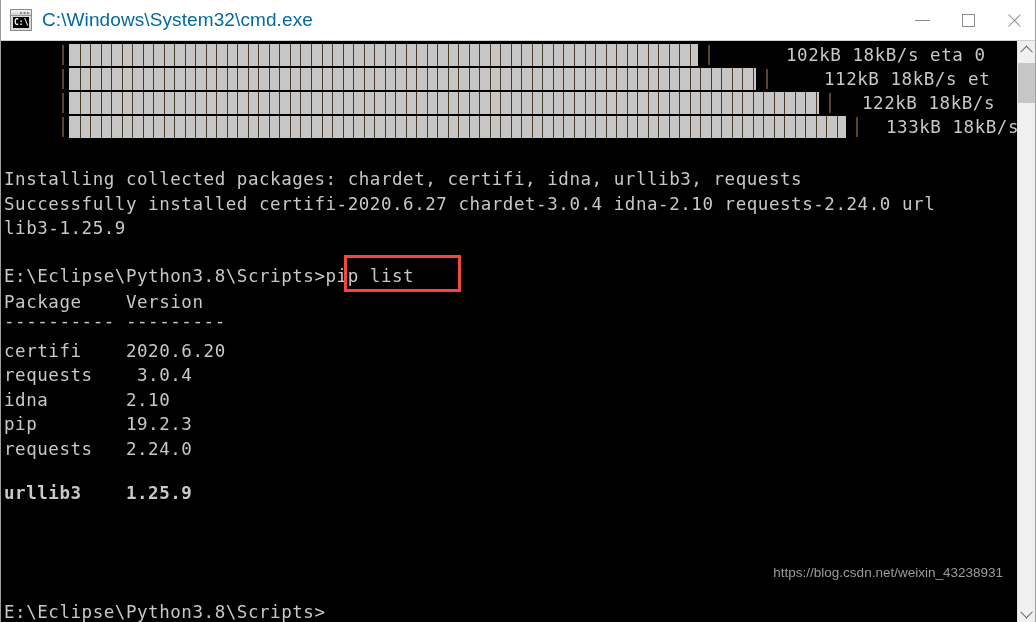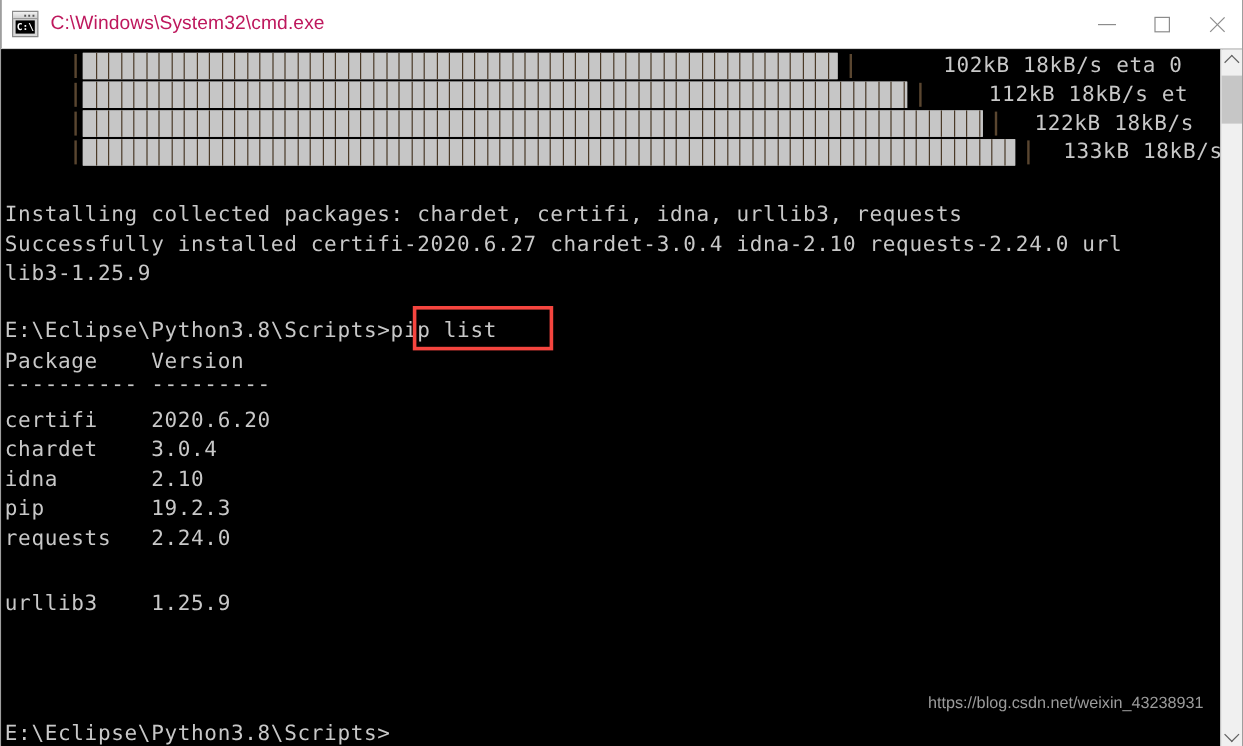--- a/index.html
+++ b/index.html
@@ -73,22 +73,22 @@
     font-family: "DejaVu Sans Mono", monospace;
     font-size: 8px;
     line-height: 11px;
     font-weight: bold;
     padding-left: 1px;
     box-sizing: border-box;
     overflow: hidden;
   }
   #title-text {
     font-family: "Liberation Sans", sans-serif;
-    font-size: 16px;
-    color: #be185d;
+    font-size: 19px;
+    color: #0369a1;
     white-space: nowrap;
     letter-spacing: 0.1px;
   }
   .winbtn {
     width: 46px;
     height: 40px;
     display: flex;
     align-items: center;
     justify-content: center;
     flex: 0 0 auto;
@@ -203,21 +203,21 @@
     position: absolute;
     border: 3px solid #f5453f;
     box-sizing: border-box;
     pointer-events: none;
   }
 
   
   #watermark {
     position: absolute;
     right: 16px;
-    bottom: 29px;
+    bottom: 42px;
     font-family: "Liberation Sans", sans-serif;
     font-size: 13.5px;
     color: #9b9b9b;
     white-space: nowrap;
   }
 
   
   #scrollbar {
     position: absolute;
     right: 0;
@@ -315,25 +315,25 @@
 
     <div class="term-line pad" style="top:126px;">Installing collected packages: chardet, certifi, idna, urllib3, requests</div>
     <div class="term-line pad" style="top:150.5px;">Successfully installed certifi-2020.6.27 chardet-3.0.4 idna-2.10 requests-2.24.0 url</div>
     <div class="term-line pad" style="top:175px;">lib3-1.25.9</div>
 
     <div class="term-line pad" style="top:223px;">E:\Eclipse\Python3.8\Scripts&gt;pip list</div>
     <div class="term-line pad" style="top:248.5px;">Package    Version</div>
     <div class="term-line pad" style="top:268px;">---------- ---------</div>
 
     <div class="term-line pad" style="top:297.5px;">certifi    2020.6.20</div>
-    <div class="term-line pad" style="top:322px;">chardet    3.0.4</div>
+    <div class="term-line pad" style="top:322px;">requests    3.0.4</div>
     <div class="term-line pad" style="top:346.5px;">idna       2.10</div>
     <div class="term-line pad" style="top:371px;">pip        19.2.3</div>
     <div class="term-line pad" style="top:395.5px;">requests   2.24.0</div>
-    <div class="term-line pad" style="top:450px;">urllib3    1.25.9</div>
+    <div class="term-line pad" style="top:440px;font-weight:bold;">urllib3    1.25.9</div>
 
 
     <div class="term-line pad" style="top:559px;">E:\Eclipse\Python3.8\Scripts&gt;</div>
 
     <div id="redbox" style="left:343px; top:214px; width:117px; height:37px;"></div>
 
     <div id="watermark">https://blog.csdn.net/weixin_43238931</div>
   </div>
 
   <div id="scrollbar">

